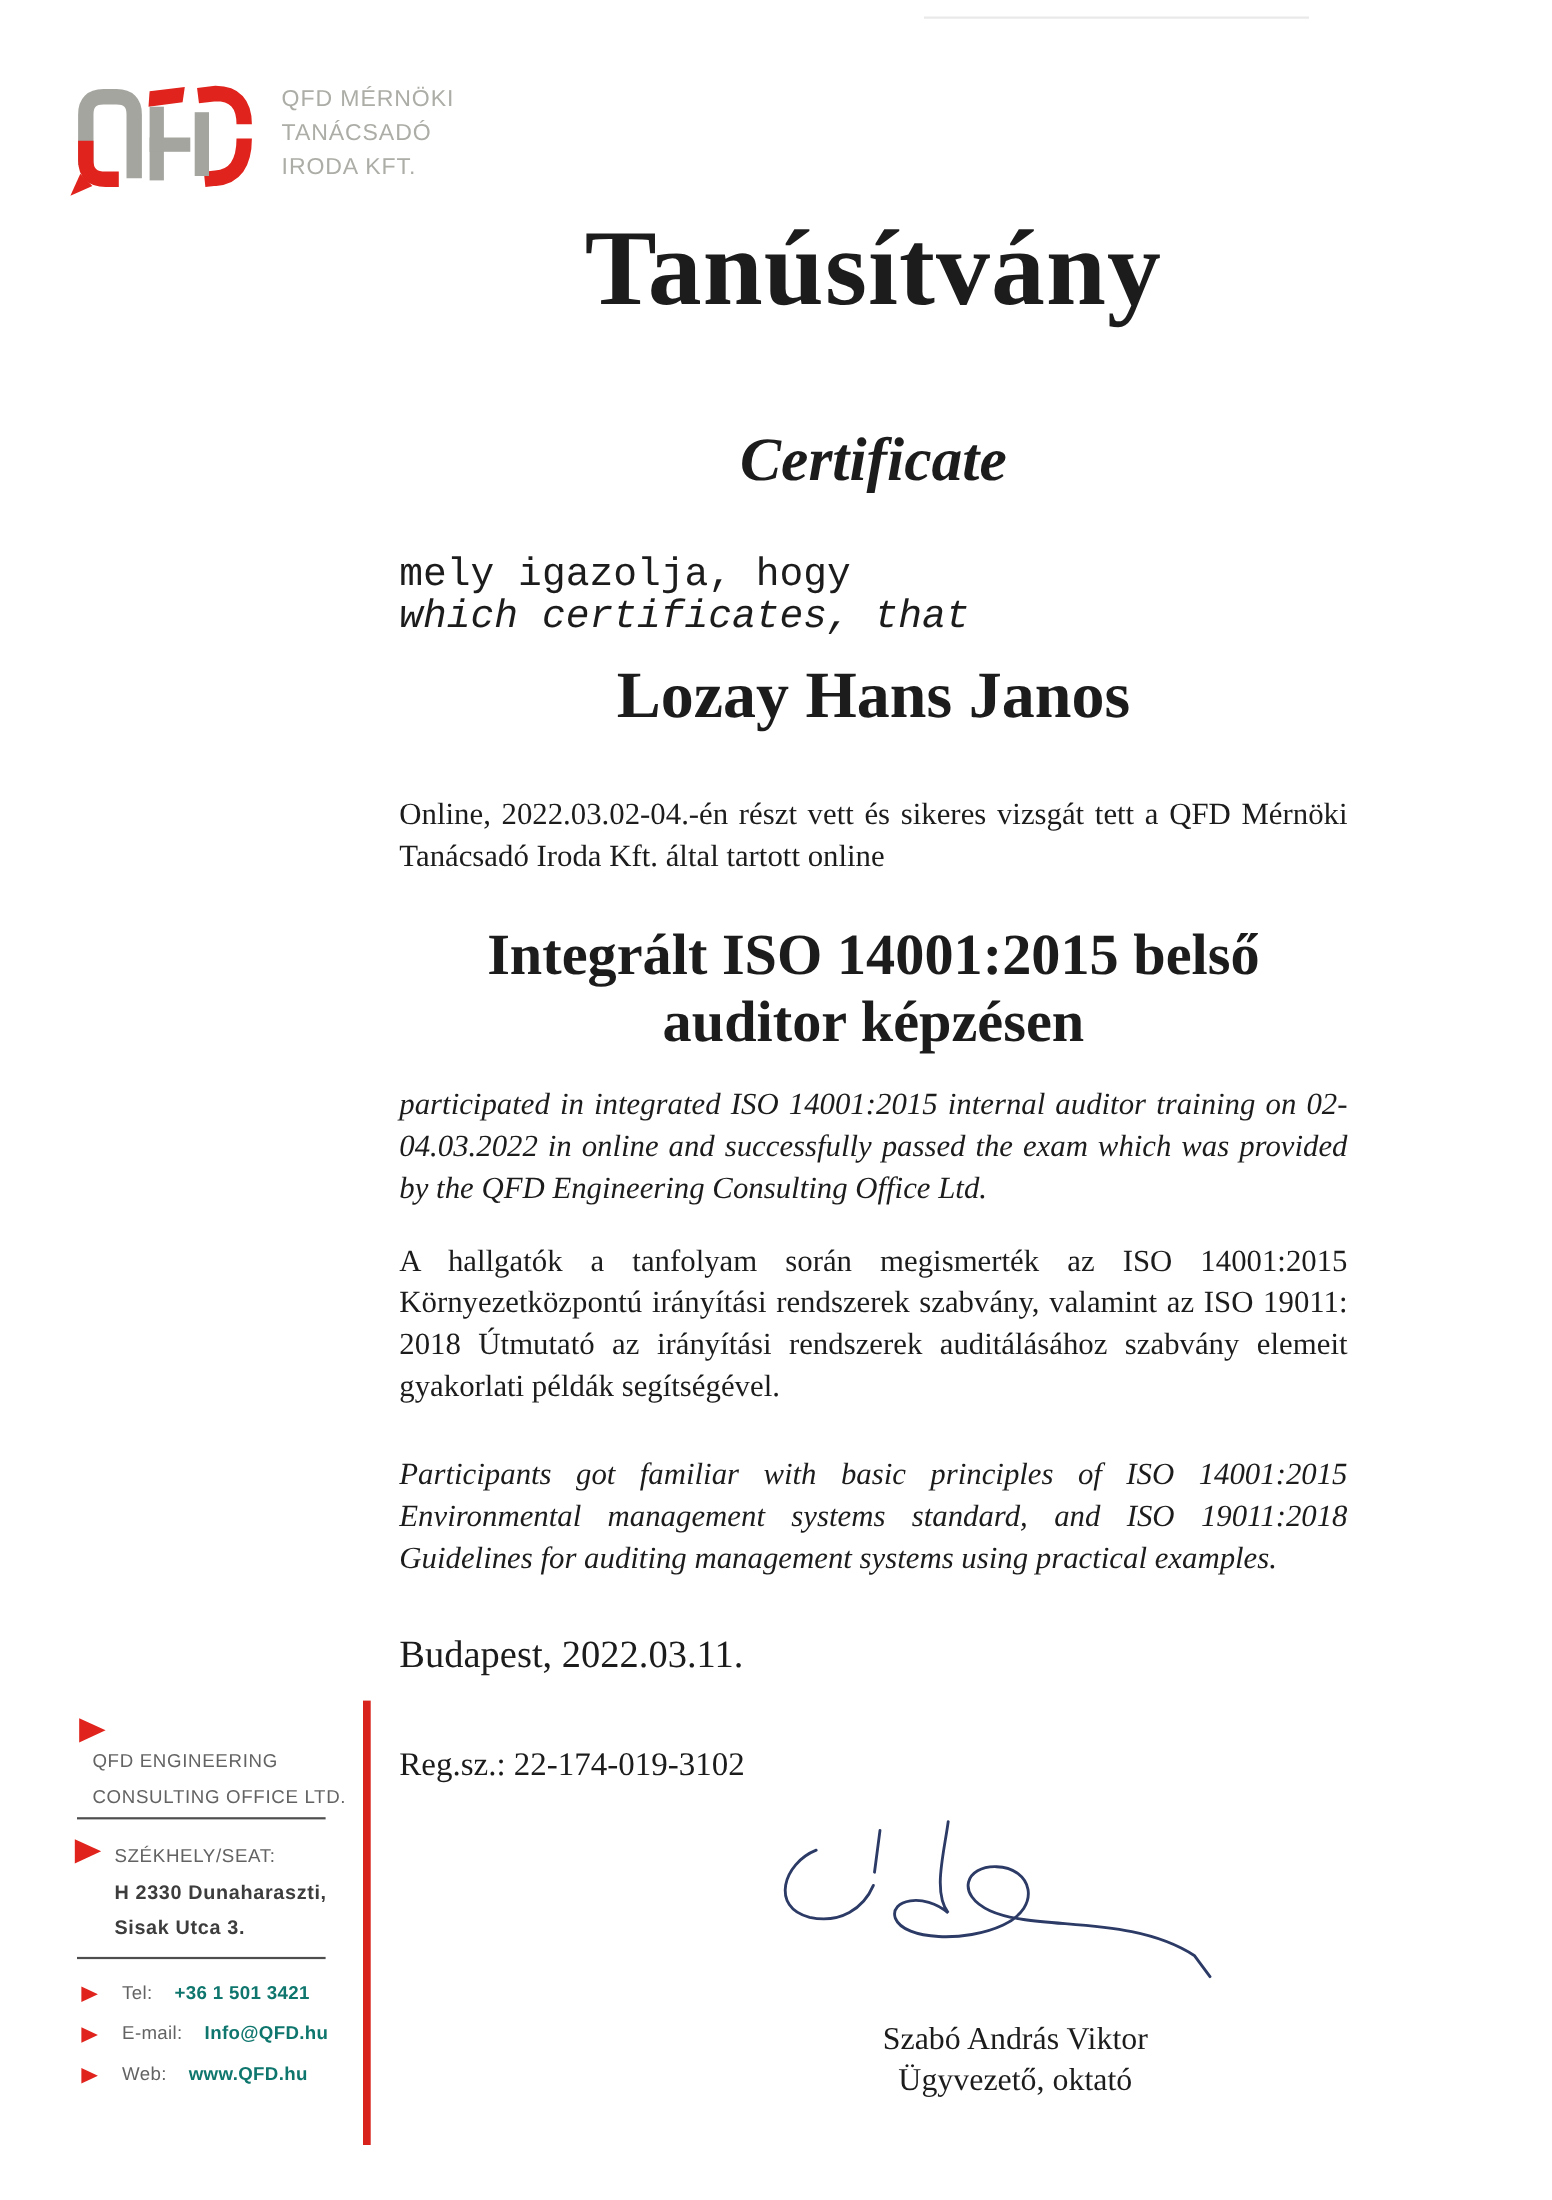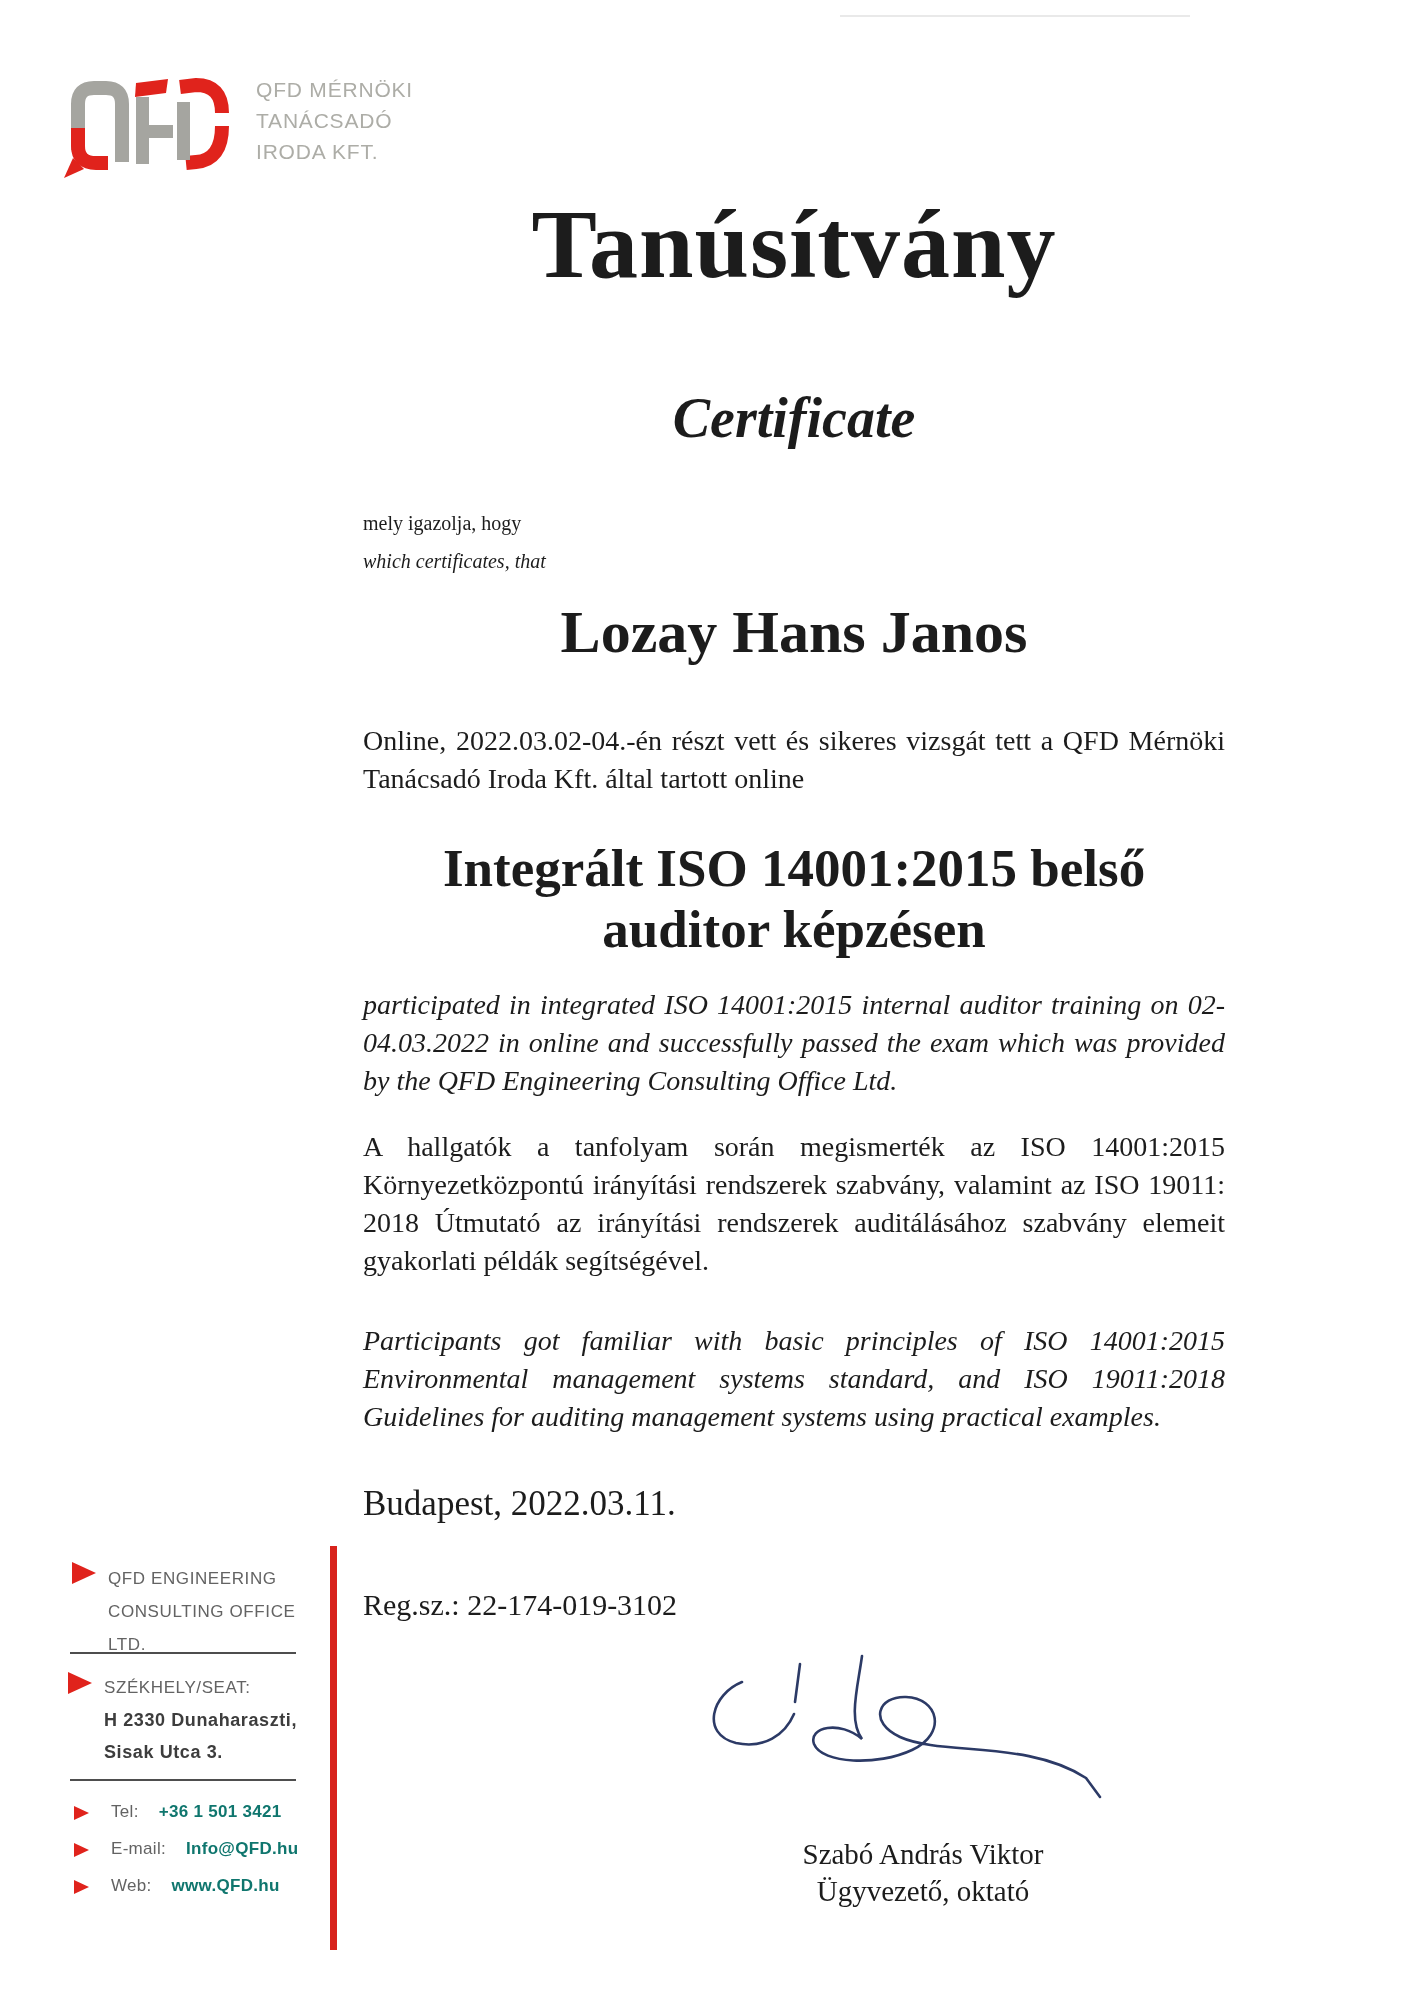--- a/index.html
+++ b/index.html
@@ -26,21 +26,21 @@
     font-size: 21px; line-height: 31px;
     color: #adada7; letter-spacing: 0.8px;
   }
 
   
   .col { left: 363px; width: 862px; }
 
   .title-hu { top: 188px; text-align: center; font-size: 98px; font-weight: bold; letter-spacing: 1px; }
   .title-en { top: 386px; text-align: center; font-size: 56px; font-weight: bold; font-style: italic; }
 
-  .intro { top: 504px; font-size: 20px; line-height: 38px; }
+  .intro { top: 504px; font-size: 36px; line-height: 38px; font-family: Liberation Mono, monospace; }
   .intro .en { font-style: italic; }
 
   .recipient { top: 598px; text-align: center; font-size: 60px; font-weight: bold; }
 
   .para { font-size: 28px; line-height: 38px; text-align: justify; }
   .para.italic { font-style: italic; }
   .online-para { top: 722px; }
 
   .course-title { top: 838px; text-align: center; font-size: 53px; font-weight: bold; line-height: 61px; }
 
@@ -61,21 +61,21 @@
     border-left: 24px solid #e0231c;
     border-top: 11px solid transparent;
     border-bottom: 11px solid transparent;
   }
   .tri.small {
     border-left-width: 15px;
     border-top-width: 7px;
     border-bottom-width: 7px;
   }
   .sb-row { display: flex; align-items: flex-start; }
-  .sb-company { left: 72px; top: 1562px; width: 250px; }
+  .sb-company { left: 72px; top: 1562px; width: 250px; flex-direction: column; }
   .sb-company .txt { margin-left: 12px; font-size: 17px; line-height: 33px; letter-spacing: 0.6px; }
   .sb-divider { left: 70px; width: 226px; height: 0; border-top: 2px solid #4e4e4e; }
   .sb-div1 { top: 1652px; }
   .sb-div2 { top: 1779px; }
   .sb-seat { left: 68px; top: 1672px; width: 250px; }
   .sb-seat .txt { margin-left: 12px; font-size: 17px; line-height: 32px; letter-spacing: 0.6px; }
   .sb-seat .addr { font-weight: bold; color: #3d3d3d; font-size: 18px; }
   .sb-contacts { left: 74px; top: 1802px; }
   .contact-row { display: flex; align-items: center; margin-bottom: 17px; }
   .contact-row .tri.small { margin-top: 1px; }

